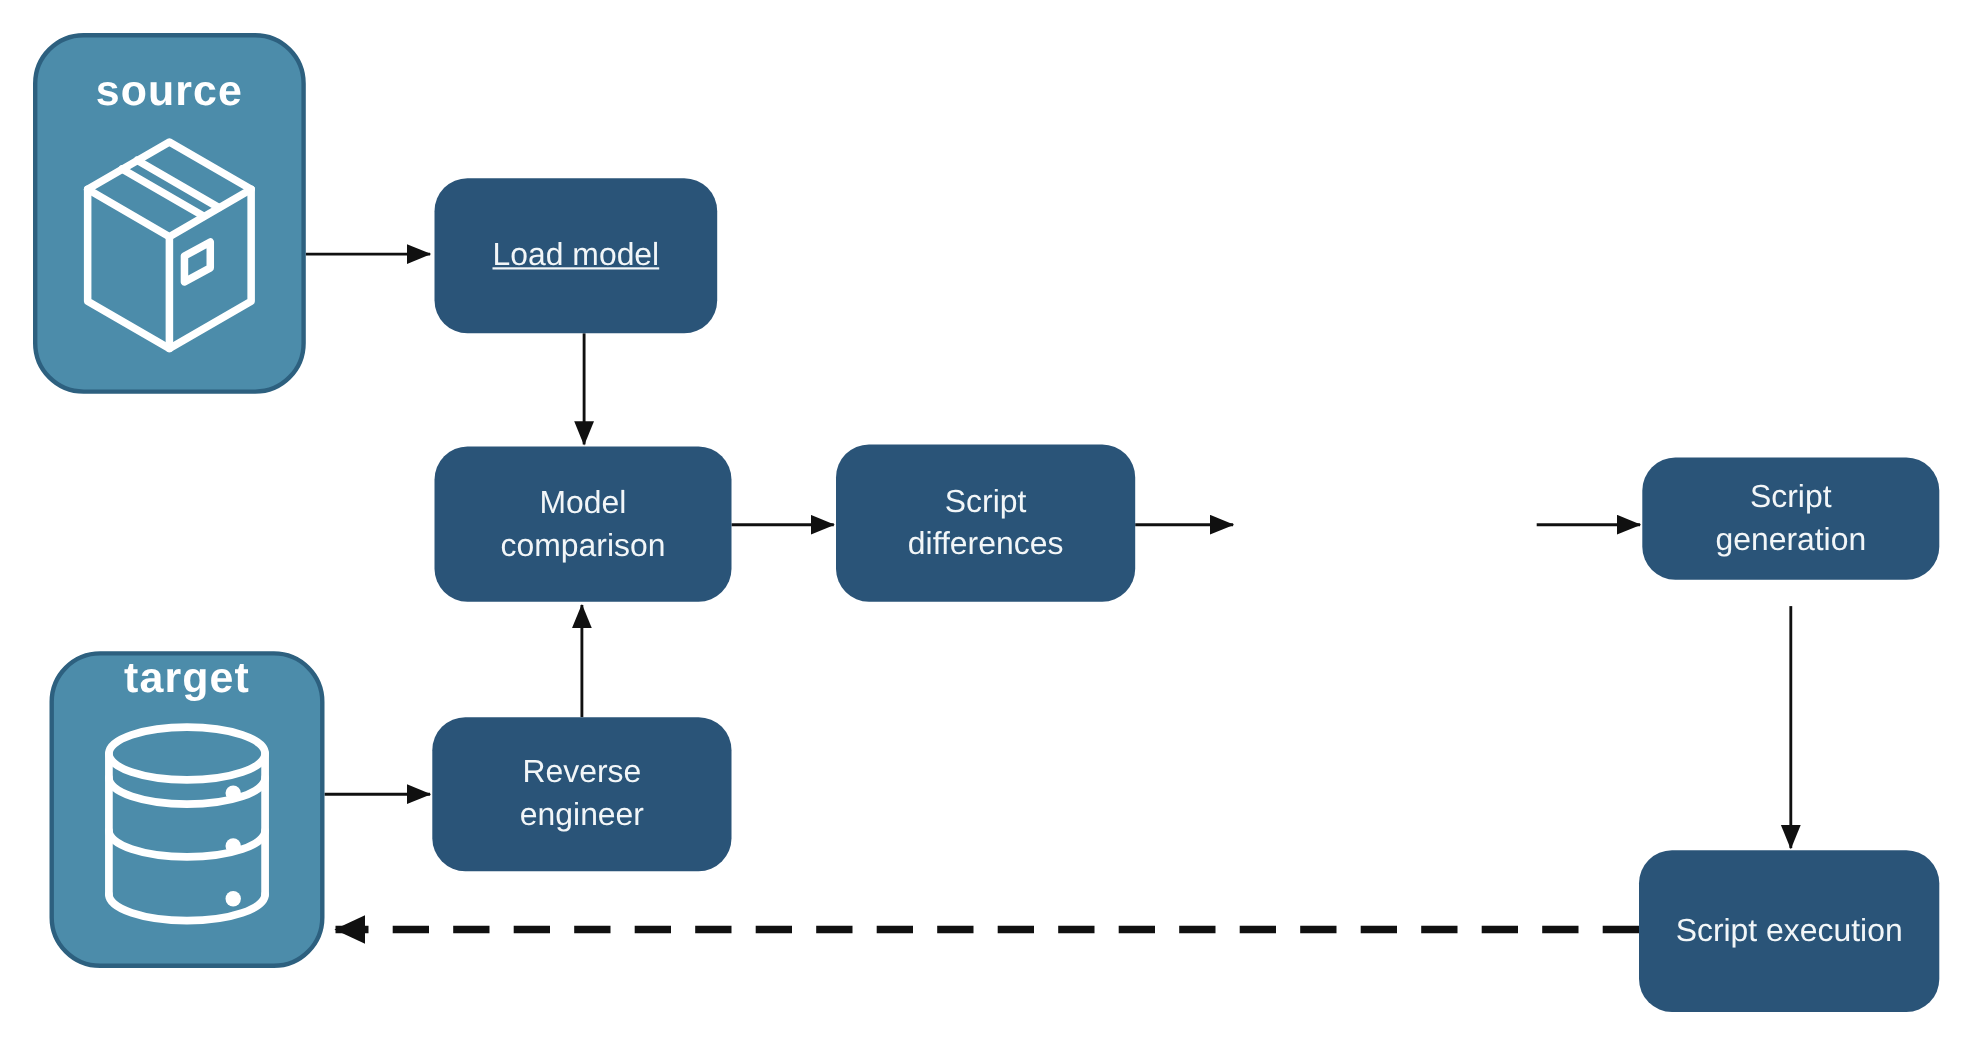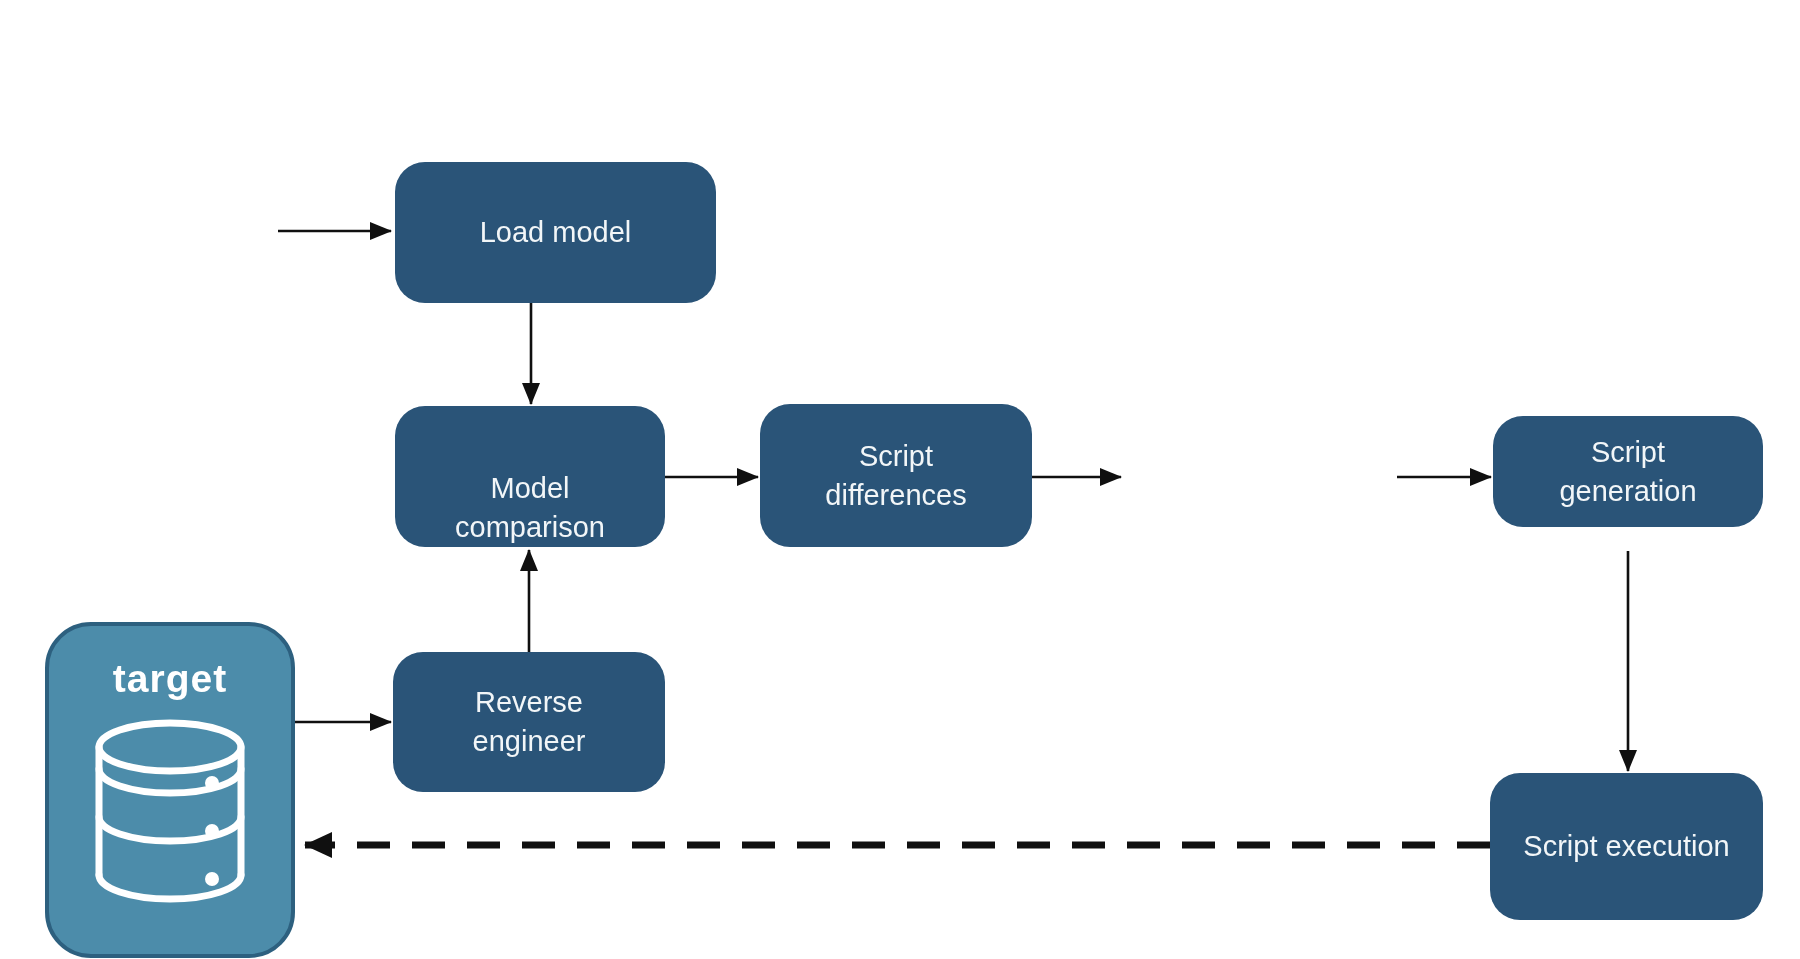--- a/index.html
+++ b/index.html
@@ -44,39 +44,39 @@
   }
   .ep-label {
     color: #ffffff;
     font-weight: bold;
     font-size: 39px;
     letter-spacing: 1px;
     line-height: 1.1;
   }
   #ep-source { left: 30px; top: 30px; width: 248px; height: 328px; padding-top: 28px; }
   #ep-source .ep-icon { margin-top: 14px; }
-  #ep-target { left: 45px; top: 622px; width: 250px; height: 336px; padding-top: 32px; }
+  #ep-target { left: 45px; top: 592px; width: 250px; height: 288px; }
   #ep-target .ep-icon { margin-top: 16px; }
   .process {
     position: absolute;
     z-index: 2;
     box-sizing: border-box;
     background: #2A5478;
     border-radius: 30px;
     display: flex;
     align-items: center;
     justify-content: center;
     text-align: center;
     color: #F2F6F8;
     font-size: 29px;
     line-height: 39px;
   }
   .process .plabel { max-width: 215px; }
-  #n-load       { left: 395px;  top: 162px; width: 321px; height: 141px; }
-  #n-compare    { left: 395px;  top: 406px; width: 270px; height: 141px; align-items: flex-end; }
+  #n-load       { left: 395px;  top: 162px; width: 257px; height: 141px; text-decoration: underline; }
+  #n-compare    { left: 395px;  top: 406px; width: 270px; height: 141px; }
   #n-diff       { left: 760px;  top: 404px; width: 272px; height: 143px; }
   #n-deploy     { left: 1123px; top: 405px; width: 274px; height: 143px; }
   #n-scriptgen  { left: 1493px; top: 416px; width: 270px; height: 111px; align-items: center; }
   #n-reverse    { left: 393px;  top: 652px; width: 272px; height: 140px; }
   #n-scriptexec { left: 1490px; top: 773px; width: 273px; height: 147px; text-align: center; }
   .ep-icon svg {
     stroke: #ffffff;
     fill: none;
     stroke-width: 7;
     stroke-linejoin: round;
@@ -101,20 +101,33 @@
     <path class="conn" d="M531,303 L531,404" marker-end="url(#mArrow)"></path>
     <path class="conn" d="M295,722 L391,722" marker-end="url(#mArrow)"></path>
     <path class="conn" d="M529,652 L529,550" marker-end="url(#mArrow)"></path>
     <path class="conn" d="M665,477 L758,477" marker-end="url(#mArrow)"></path>
     <path class="conn" d="M1032,477 L1121,477" marker-end="url(#mArrow)"></path>
     <path class="conn" d="M1397,477 L1491,477" marker-end="url(#mArrow)"></path>
     <path class="conn" d="M1628,551 L1628,771" marker-end="url(#mArrow)"></path>
     <path class="conn dashed" d="M1490,845 L305,845" marker-end="url(#mArrowBig)"></path>
   </svg>
 
+  <div class="endpoint" id="ep-source">
+    <div class="ep-label">source</div>
+    <div class="ep-icon">
+      <svg width="176" height="206" viewBox="0 0 180 210" xmlns="http://www.w3.org/2000/svg">
+        <polygon points="90,10 166,54 90,98 14,54"></polygon>
+        <path d="M14,54 L14,158 L90,202 L166,158 L166,54"></path>
+        <path d="M90,98 L90,202"></path>
+        <path d="M46,35 L122,79"></path>
+        <path d="M60,27 L136,71"></path>
+        <polygon points="104,116 128,103 128,127 104,140"></polygon>
+      </svg>
+    </div>
+  </div>
 
   <div class="endpoint" id="ep-target">
     <div class="ep-label">target</div>
     <div class="ep-icon">
       <svg width="160" height="194" viewBox="0 0 160 194" xmlns="http://www.w3.org/2000/svg">
         <ellipse cx="80" cy="30" rx="71" ry="24"></ellipse>
         <path d="M9,30 L9,158"></path>
         <path d="M151,30 L151,158"></path>
         <path d="M9,158 A71,24 0 0 0 151,158"></path>
         <path d="M9,52 A71,24 0 0 0 151,52"></path>

